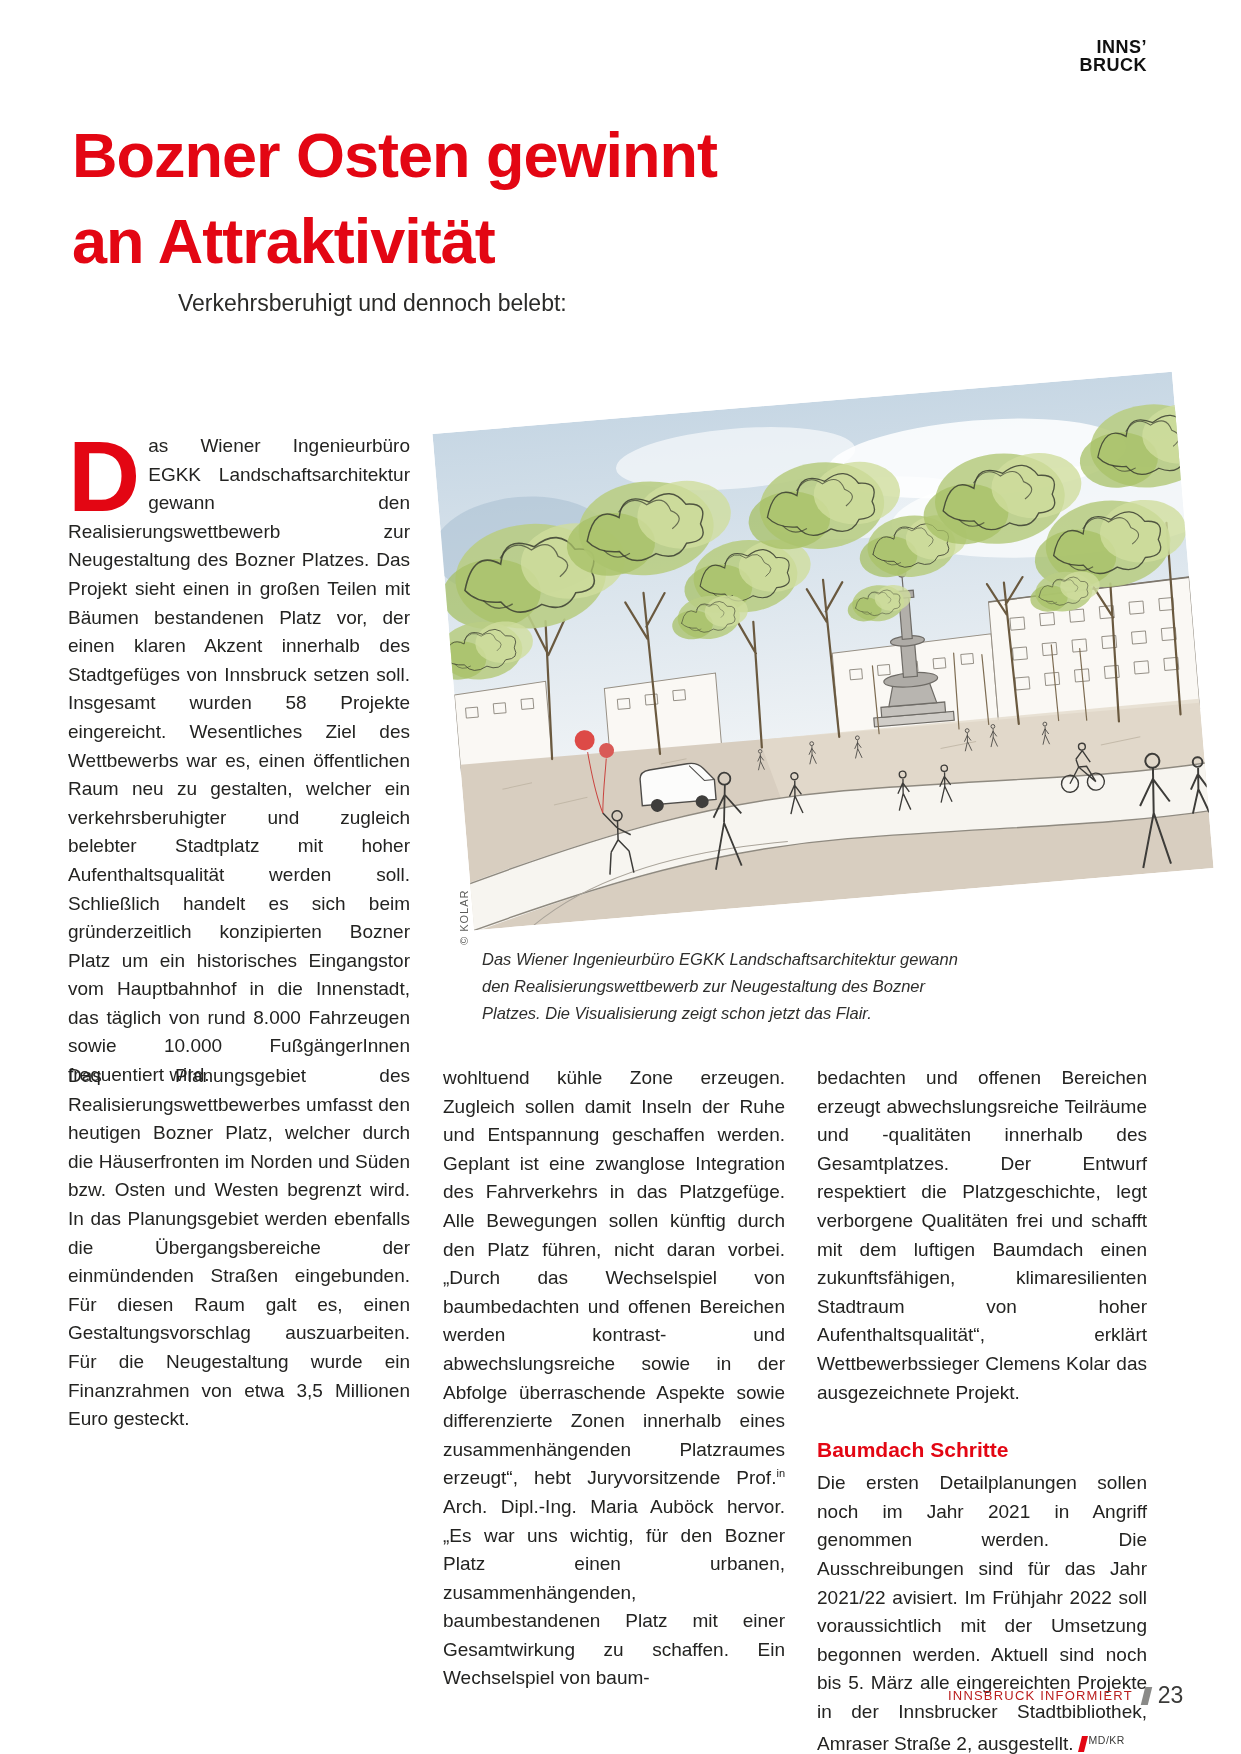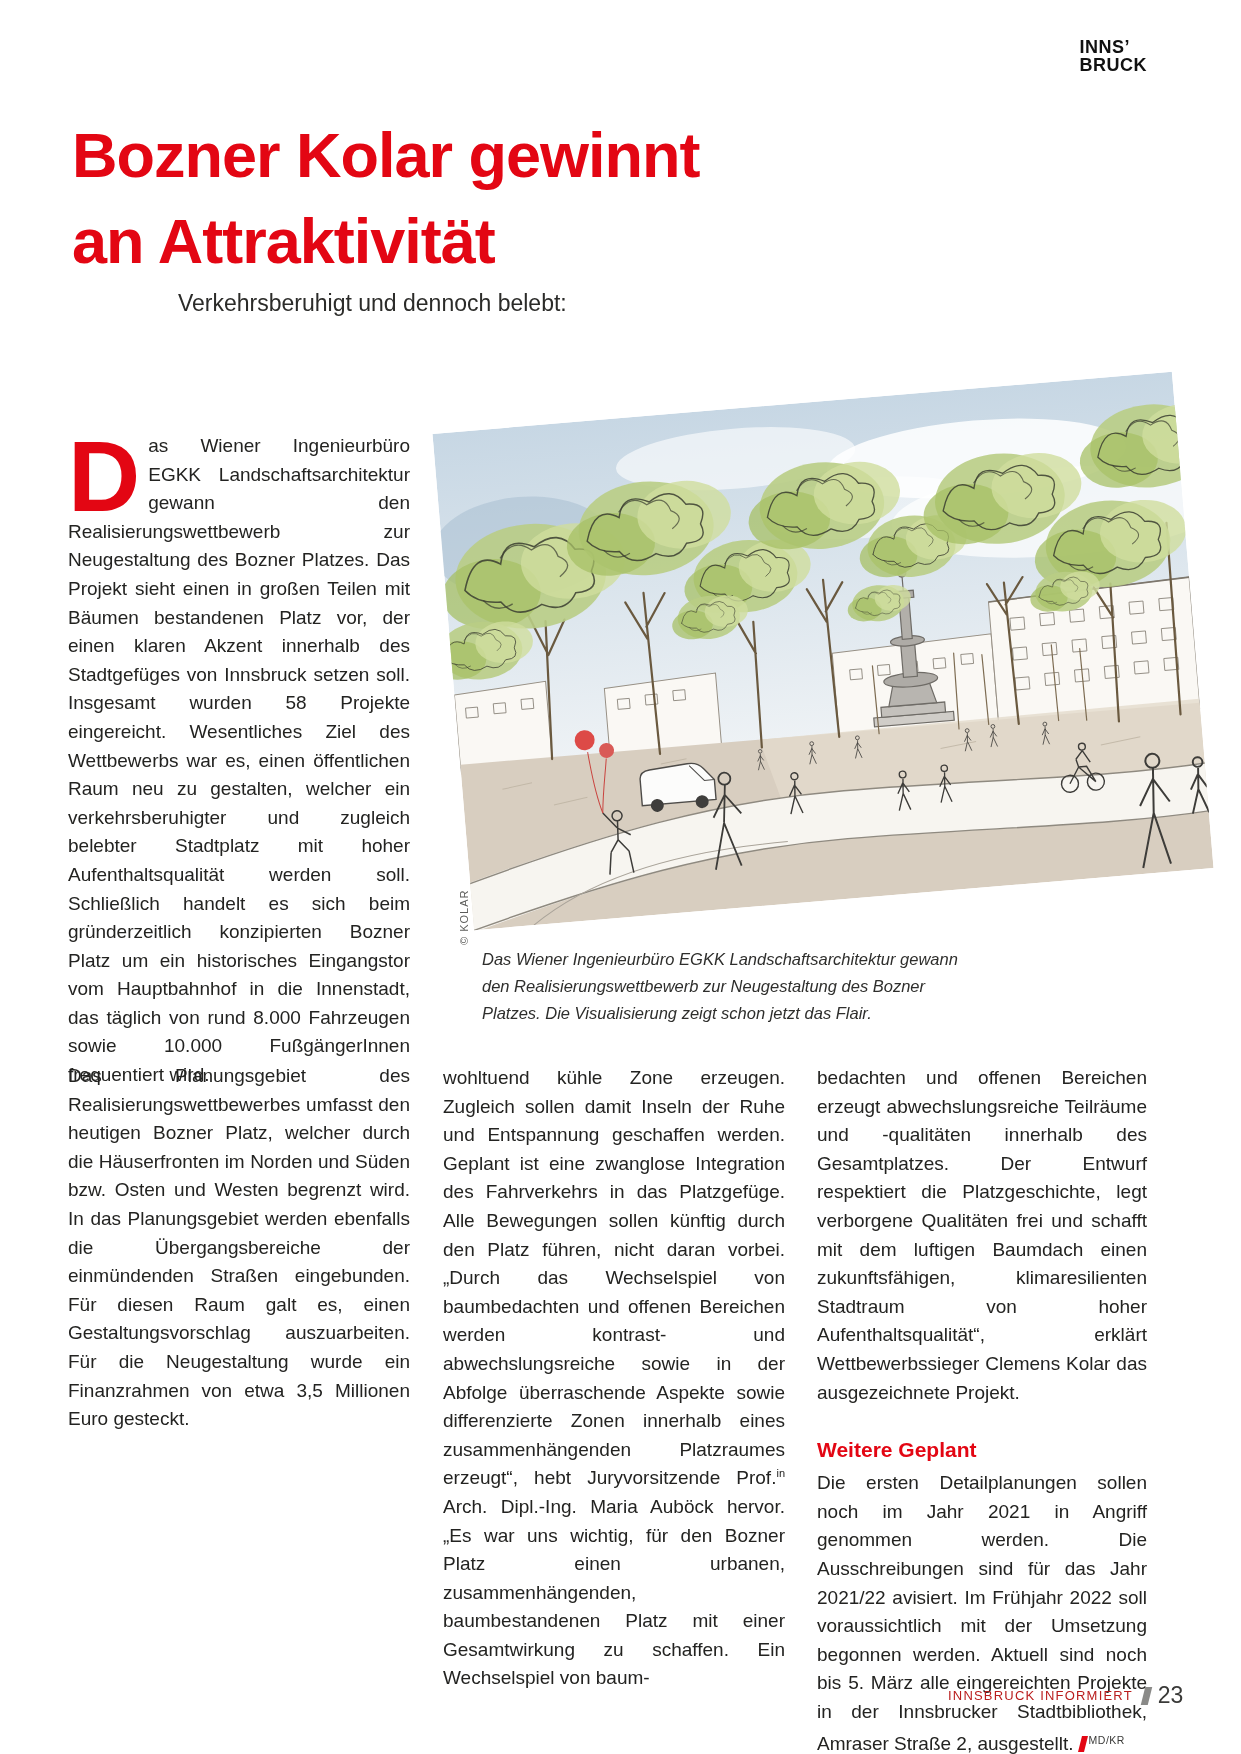--- a/index.html
+++ b/index.html
@@ -2,21 +2,21 @@
 <html lang="de"><head>
 <meta charset="utf-8">
 <style>
   html,body{margin:0;padding:0;background:#888;}
   .page{
     position:relative;width:1241px;height:1754px;margin:0 auto;
     background:#ffffff;overflow:hidden;
     font-family:"Liberation Sans","DejaVu Sans",sans-serif;color:#1d1d1b;
   }
   
-  .logo{position:absolute;right:94px;top:38px;text-align:left;
+  .logo{position:absolute;right:94px;top:38px;text-align:right;
     font-weight:900;font-size:18px;line-height:18px;letter-spacing:.5px;color:#111;}
   .title{position:absolute;left:72px;top:112px;margin:0;
     font-size:63px;line-height:86px;font-weight:700;letter-spacing:-1px;color:#e30613;}
   .subtitle{position:absolute;left:178px;top:288px;
     font-size:23px;line-height:31px;color:#2b2b29;}
   
   .col{position:absolute;text-align:justify;font-size:19px;line-height:28.6px;
     color:#232321;hyphens:auto;-webkit-hyphens:auto;}
   .col p{margin:0;}
   .dropcap{float:left;color:#e30613;font-weight:700;font-size:100px;line-height:80px;
@@ -45,21 +45,21 @@
 </head>
 <body>
 
 <div class="page">
 
   <div class="logo">
     <div>INNS’</div>
     <div>BRUCK</div>
   </div>
 
-  <h1 class="title"><span>Bozner Kolar gewinnt</span><br><span>an Attraktivität</span></h1>
+  <h1 class="title"><span>Bozner Osten gewinnt</span><br><span>an Attraktivität</span></h1>
 
   <div class="subtitle">
     <div>Verkehrsberuhigt und dennoch belebt:</div>
   </div>
 
   <div class="col" style="left:68px;top:432px;width:342px;">
     <p><span class="dropcap">D</span><span>as Wiener Ingenieurbüro EGKK Landschaftsarchitektur gewann den Realisierungswettbewerb zur Neugestaltung des Bozner Platzes. Das Projekt sieht einen in großen Teilen mit Bäumen bestandenen Platz vor, der einen klaren Akzent innerhalb des Stadtgefüges von Innsbruck setzen soll. Insgesamt wurden 58 Projekte eingereicht. Wesentliches Ziel des Wettbewerbs war es, einen öffentlichen Raum neu zu gestalten, welcher ein verkehrsberuhigter und zugleich belebter Stadtplatz mit hoher Aufenthaltsqualität werden soll. Schließlich handelt es sich beim gründerzeitlich konzipierten Bozner Platz um ein historisches Eingangstor vom Hauptbahnhof in die Innenstadt, das täglich von rund 8.000 Fahrzeugen sowie 10.000 FußgängerInnen frequentiert wird.</span></p>
   </div>
 
   <div class="illu">
@@ -216,21 +216,21 @@
   <div class="col" style="left:68px;top:1062px;width:342px;">
     <p>Das Planungsgebiet des Realisierungswettbewerbes umfasst den heutigen Bozner Platz, welcher durch die Häuserfronten im Norden und Süden bzw. Osten und Westen begrenzt wird. In das Planungsgebiet werden ebenfalls die Übergangsbereiche der einmündenden Straßen eingebunden. Für diesen Raum galt es, einen Gestaltungsvorschlag auszuarbeiten. Für die Neugestaltung wurde ein Finanzrahmen von etwa 3,5 Millionen Euro gesteckt.</p>
   </div>
 
   <div class="col" style="left:443px;top:1064px;width:342px;">
     <p><span>wohltuend kühle Zone erzeugen. Zugleich sollen damit Inseln der Ruhe und Entspannung geschaffen werden. Geplant ist eine zwanglose Integration des Fahrverkehrs in das Platzgefüge. Alle Bewegungen sollen künftig durch den Platz führen, nicht daran vorbei. „Durch das Wechselspiel von baumbedachten und offenen Bereichen werden kontrast- und abwechslungsreiche sowie in der Abfolge überraschende Aspekte sowie differenzierte Zonen innerhalb eines zusammenhängenden Platzraumes erzeugt“, hebt Juryvorsitzende Prof.</span><sup>in</sup><span> Arch. Dipl.-Ing. Maria Auböck hervor. „Es war uns wichtig, für den Bozner Platz einen urbanen, zusammenhängenden, baumbestandenen Platz mit einer Gesamtwirkung zu schaffen. Ein Wechselspiel von baum-</span></p>
   </div>
 
   <div class="col" style="left:817px;top:1064px;width:330px;">
     <p>bedachten und offenen Bereichen erzeugt abwechslungsreiche Teilräume und -qualitäten innerhalb des Gesamtplatzes. Der Entwurf respektiert die Platzgeschichte, legt verborgene Qualitäten frei und schafft mit dem luftigen Baumdach einen zukunftsfähigen, klimaresilienten Stadtraum von hoher Aufenthaltsqualität“, erklärt Wettbewerbssieger Clemens Kolar das ausgezeichnete Projekt.</p>
-    <h3 class="sec-head" style="margin-top:30px;">Weitere Geplant</h3>
+    <h3 class="sec-head" style="margin-top:30px;">Baumdach Schritte</h3>
     <p><span>Die ersten Detailplanungen sollen noch im Jahr 2021 in Angriff genommen werden. Die Ausschreibungen sind für das Jahr 2021/22 avisiert. Im Frühjahr 2022 soll voraussichtlich mit der Umsetzung begonnen werden. Aktuell sind noch bis 5. März alle eingereichten Projekte in der Innsbrucker Stadtbibliothek, Amraser Straße 2, ausgestellt.</span><span class="sig-slash"></span><span class="sig">MD/KR</span></p>
   </div>
 
   <div class="footer">
     <span class="pub">INNSBRUCK INFORMIERT</span>
     <span class="slash"></span>
     <span class="pagenum">23</span>
   </div>
 
 </div>

